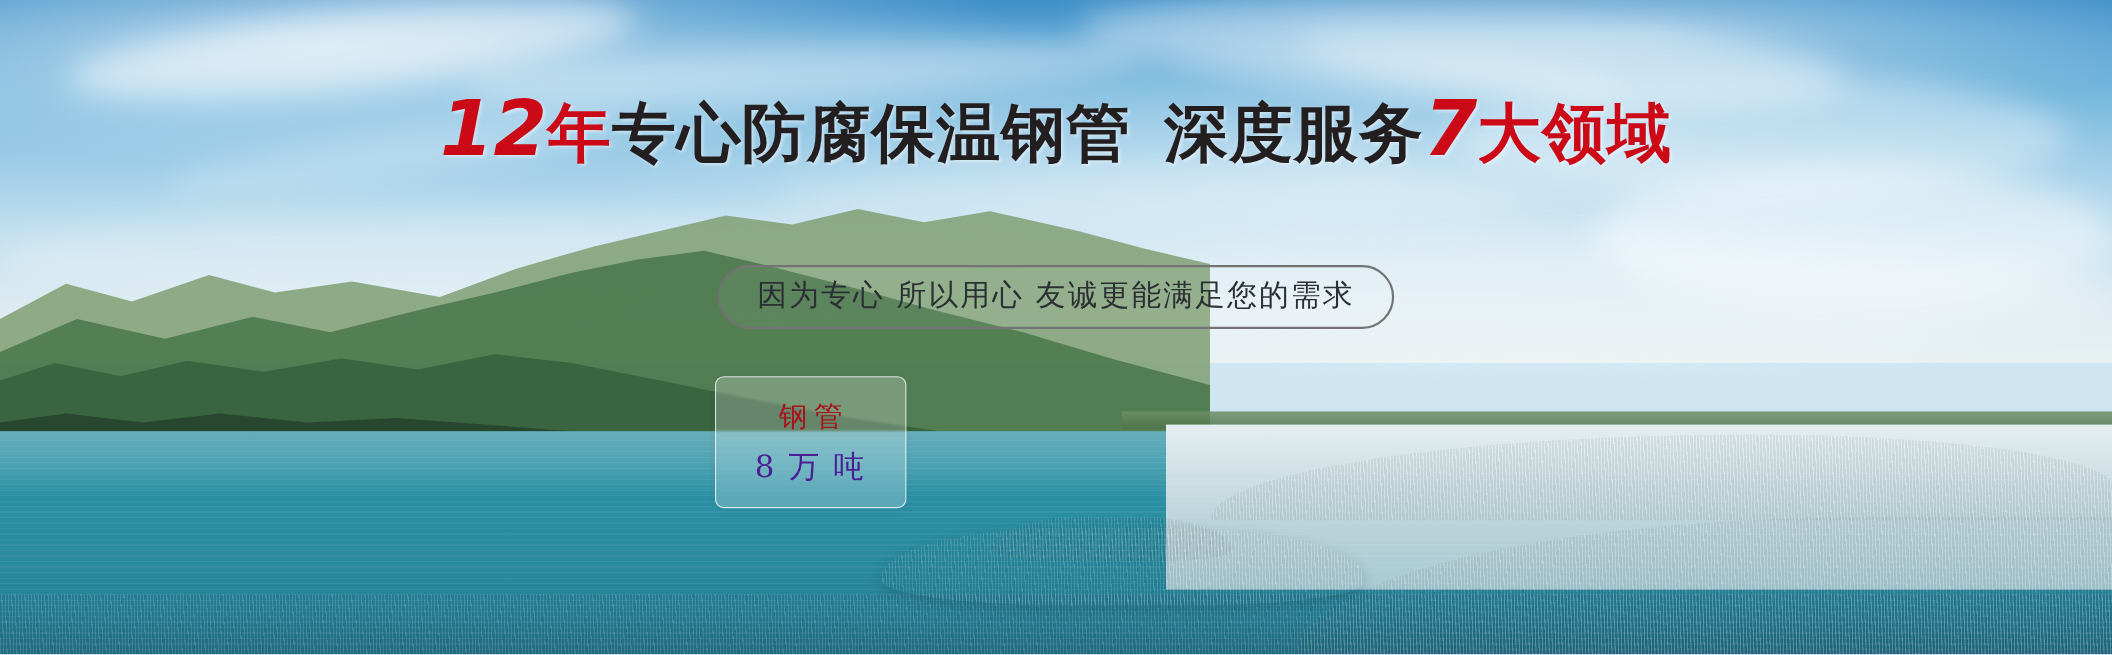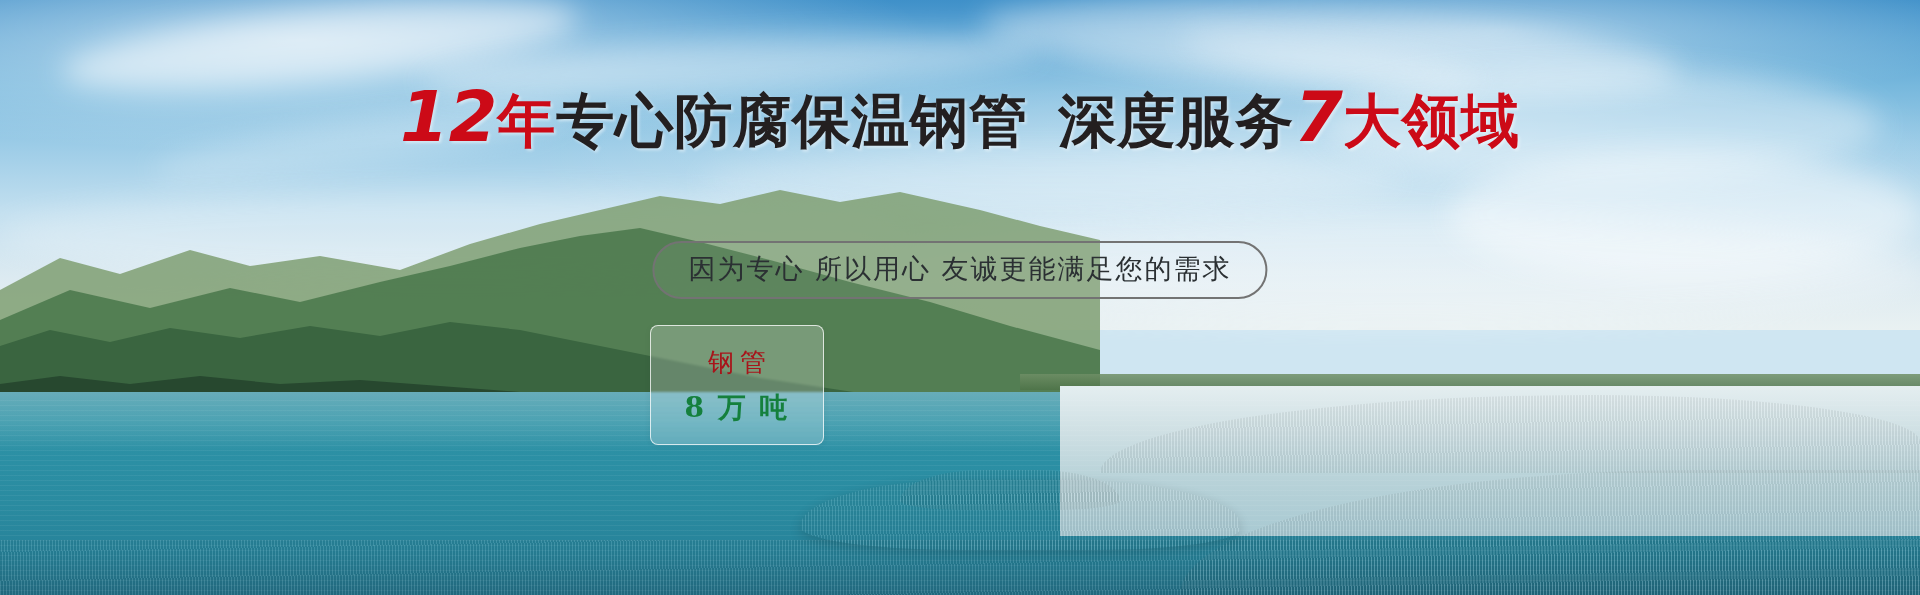--- a/index.html
+++ b/index.html
@@ -127,21 +127,21 @@
     line-height:34px;
     color:#2b3033;
     letter-spacing:2px;
     white-space:nowrap;
     background:rgba(255,255,255,.06);
     margin-top:43px;
   }
 
   
   .cards{
-    position:absolute;left:650px;top:325px;
+    position:absolute;left:650px;top:342px;
     display:flex;
     gap:38px;
   }
   .card{
     width:172px;height:118px;
     border:1px solid rgba(255,255,255,.75);
     border-radius:8px;
     background:rgba(255,255,255,.22);
     backdrop-filter:blur(1px);
     display:flex;flex-direction:column;
@@ -153,23 +153,22 @@
     font-size:26px;line-height:30px;
     color:#a8141a;
     letter-spacing:6px;
     text-indent:6px;
     margin-bottom:16px;
     font-weight:500;
   }
   .card .cval{
     font-family:"DejaVu Serif","Liberation Serif",serif;
     font-size:28px;line-height:30px;
-    color:#15803d;
+    color:#4c1d95;
     letter-spacing:2px;
-    font-weight:bold;
   }
   .card .cval sup{font-size:17px;vertical-align:super;letter-spacing:0;}
 </style>
 </head>
 <body>
 
 <div class="banner">
 
   <div class="sky">
     <div class="cloud c1"></div>

